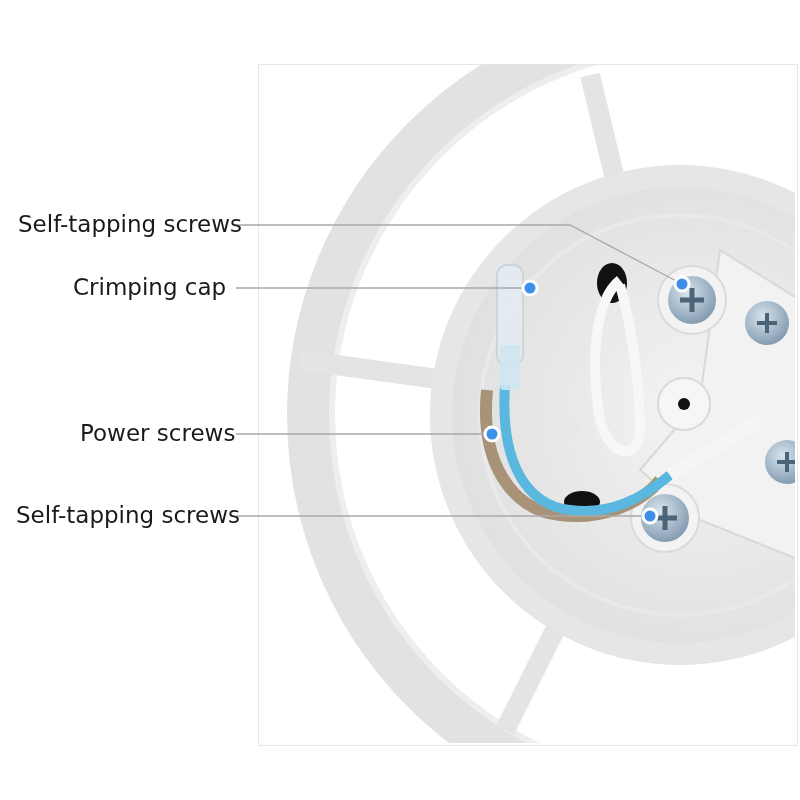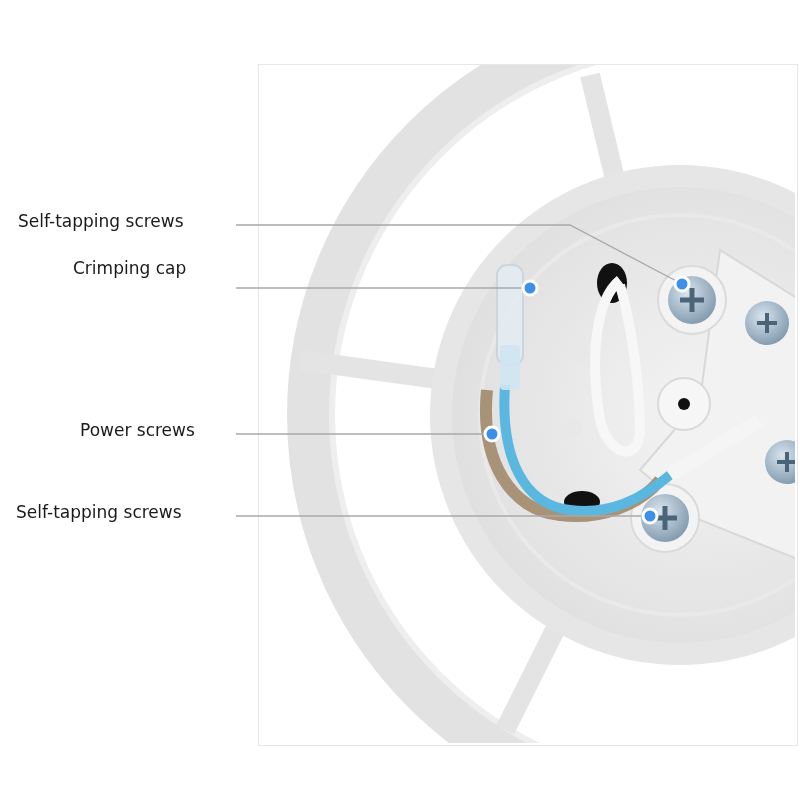--- a/index.html
+++ b/index.html
@@ -1,19 +1,19 @@
 <!DOCTYPE html>
 <html><head>
   <meta charset="utf-8">
   <style>
     html, body { margin:0; padding:0; background:#ffffff; }
     body { width:800px; height:800px; position:relative; overflow:hidden; font-family:"DejaVu Sans", sans-serif; }
     .frame { position:absolute; left:258px; top:64px; width:538px; height:680px; border:1px solid #e6e6e6; overflow:hidden; background:#fff; }
     svg.art { position:absolute; left:0; top:0; }
-    .label { position:absolute; font-size:17px; color:#1a1a1a; white-space:nowrap; text-align:right; line-height:1; }
+    .label { position:absolute; font-size:23px; color:#1a1a1a; white-space:nowrap; text-align:right; line-height:1; }
   </style>
 </head>
 <body>
 
 <div class="frame"></div>
 
 <svg class="art" width="800" height="800" viewBox="0 0 800 800">
   <defs>
     <clipPath id="fr">
         <rect x="259" y="65" width="536" height="678"></rect>
@@ -90,15 +90,15 @@
 
   <g fill="#3d8fe8" stroke="#ffffff" stroke-width="3">
     <circle cx="682" cy="284" r="7"></circle>
     <circle cx="530" cy="288" r="7"></circle>
     <circle cx="492" cy="434" r="7"></circle>
     <circle cx="650" cy="516" r="7"></circle>
   </g>
 </svg>
 
 <div class="label" style="left:18px; top:213px;">Self-tapping screws</div>
-<div class="label" style="left:73px; top:260px;text-align:right;">Crimping cap</div>
+<div class="label" style="left:73px; top:276px;text-align:right;">Crimping cap</div>
 <div class="label" style="left:80px; top:422px;">Power screws</div>
 <div class="label" style="left:16px; top:504px;">Self-tapping screws</div>
 
 </body></html>

